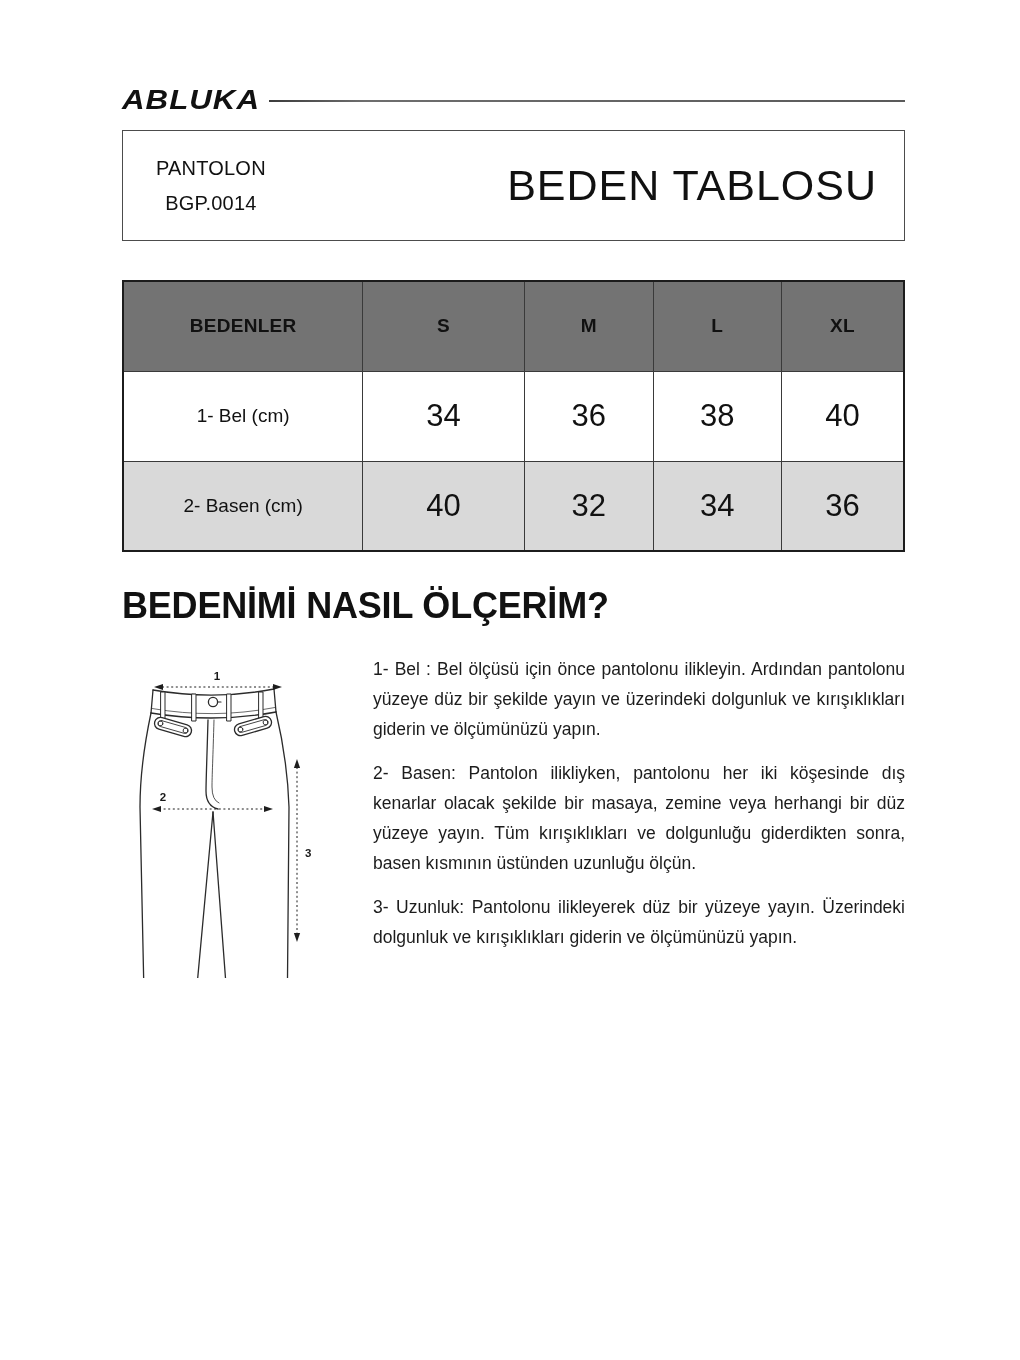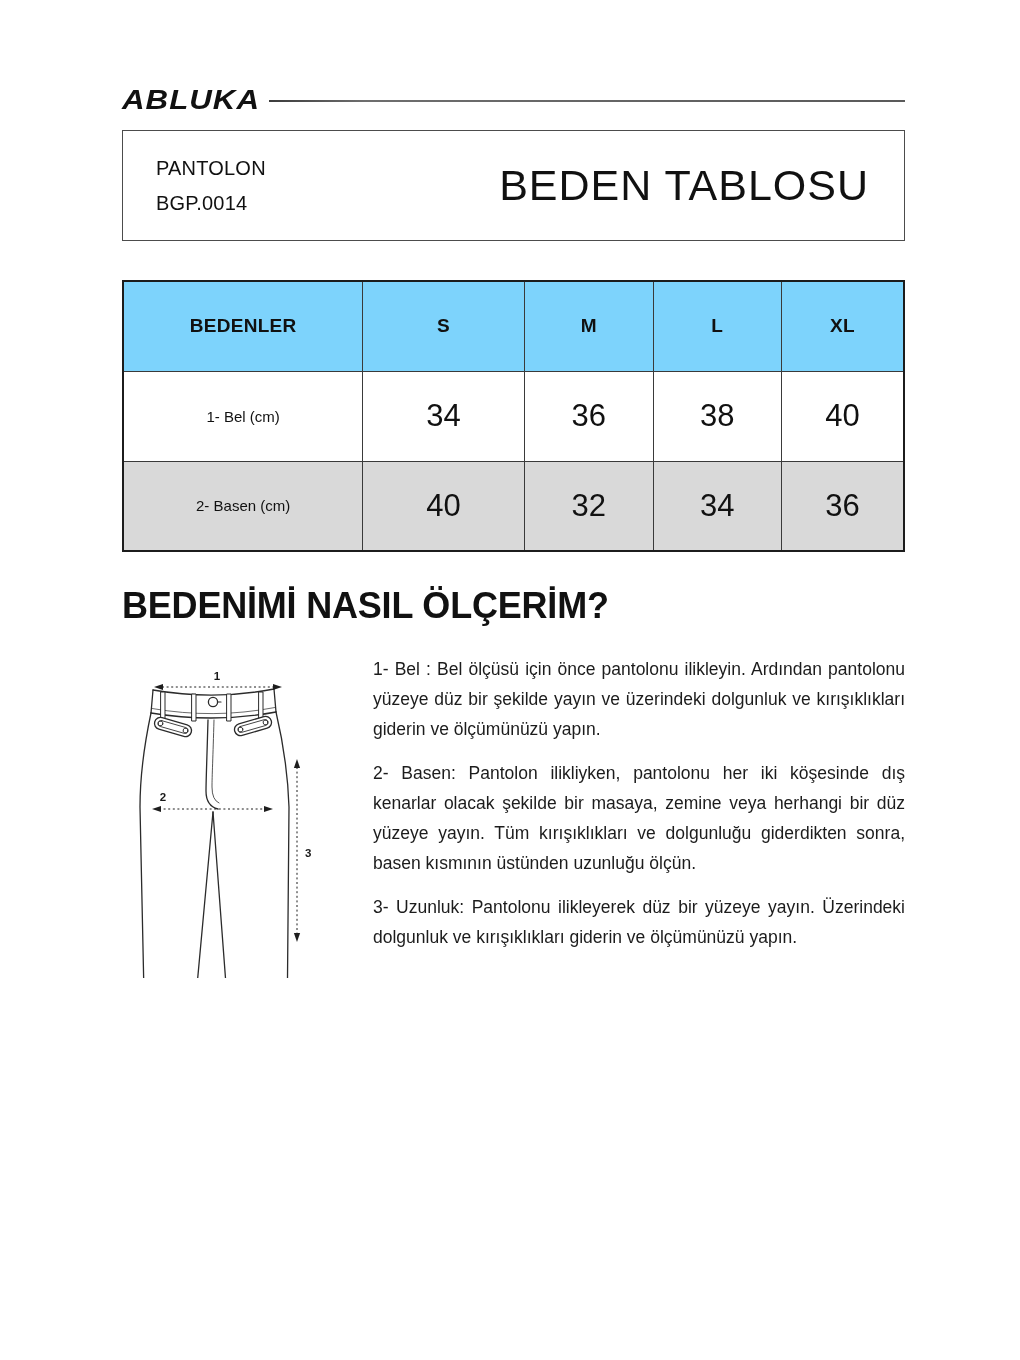--- a/index.html
+++ b/index.html
@@ -47,24 +47,25 @@
     height: 111px;
     border: 1px solid #4c4c4c;
     display: flex;
     align-items: center;
   }
   .product-meta {
     margin-left: 33px;
     font-size: 20px;
     line-height: 35px;
     letter-spacing: 0.2px;
+    text-align: center;
   }
   .doc-title {
     margin-left: auto;
-    margin-right: 35px;
+    margin-right: 27px;
     font-size: 43px;
     font-weight: 400;
     letter-spacing: 1px;
     white-space: nowrap;
   }
 
   
   .size-table {
     width: 100%;
     margin-top: 39px;
@@ -77,27 +78,27 @@
   .size-table col.c2 { width: 16.5%; }
   .size-table col.c3 { width: 16.4%; }
   .size-table col.c4 { width: 15.7%; }
   .size-table th, .size-table td {
     border: 1px solid #3a3a3a;
     height: 90px;
     text-align: center;
     vertical-align: middle;
   }
   .size-table thead th {
-    background: #7dd3fc;
+    background: #737373;
     font-size: 19px;
     font-weight: 700;
     letter-spacing: 0.3px;
   }
   .size-table td.row-label {
-    font-size: 15px;
+    font-size: 19px;
     font-weight: 400;
   }
   .size-table td.val {
     font-size: 31px;
     font-weight: 400;
   }
   .size-table tbody tr:nth-child(even) td { background: #d9d9d9; }
 
   
   .how-heading {

